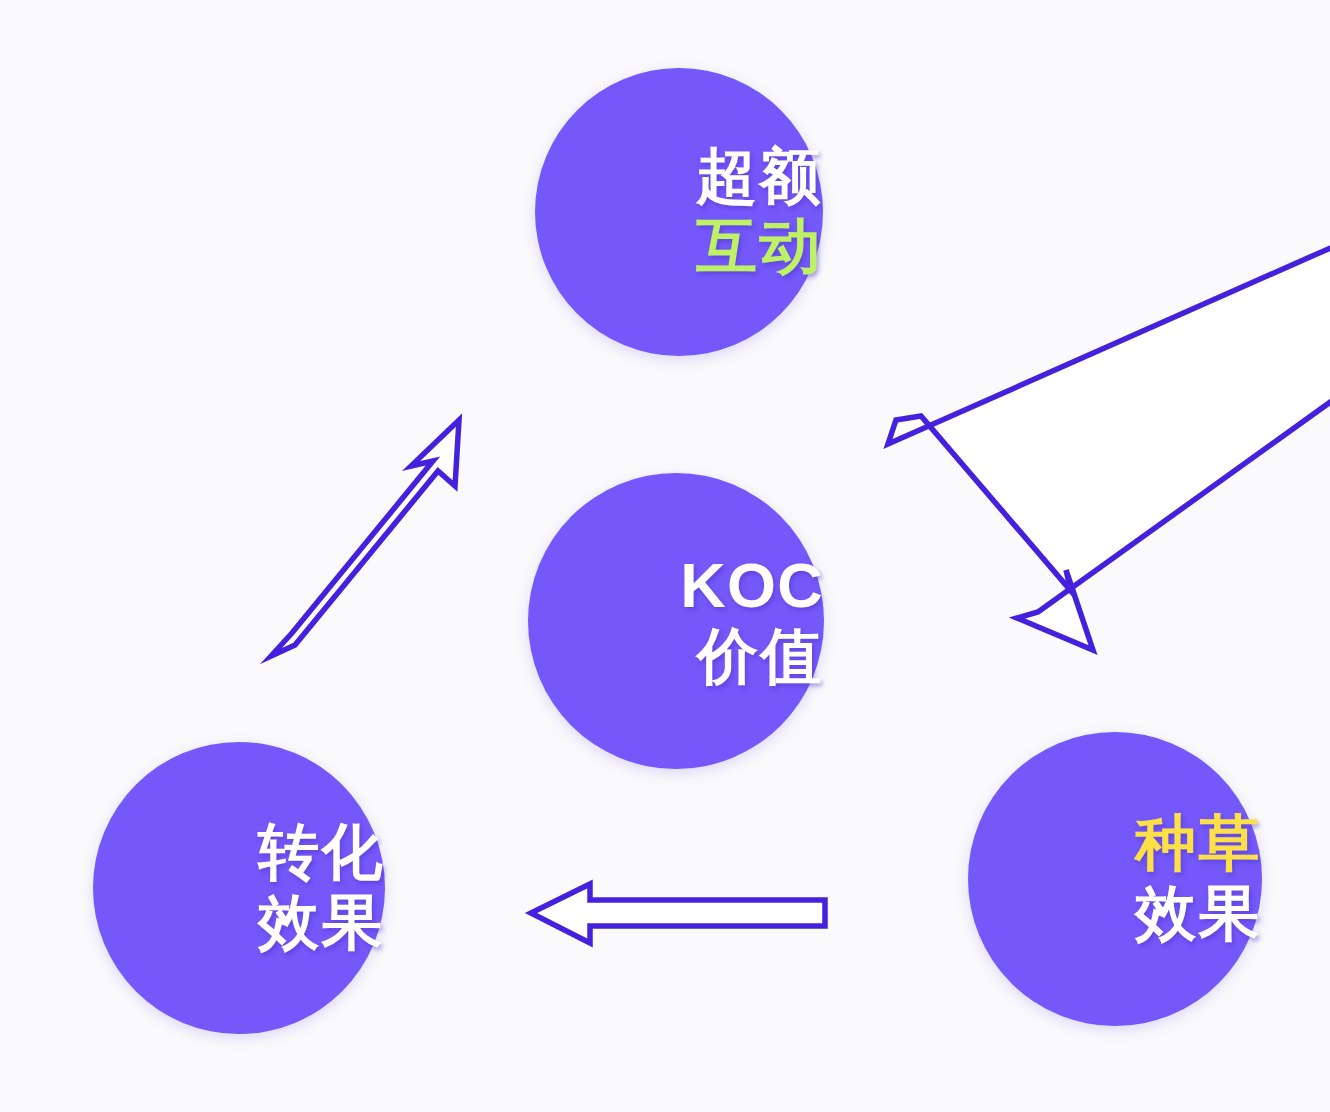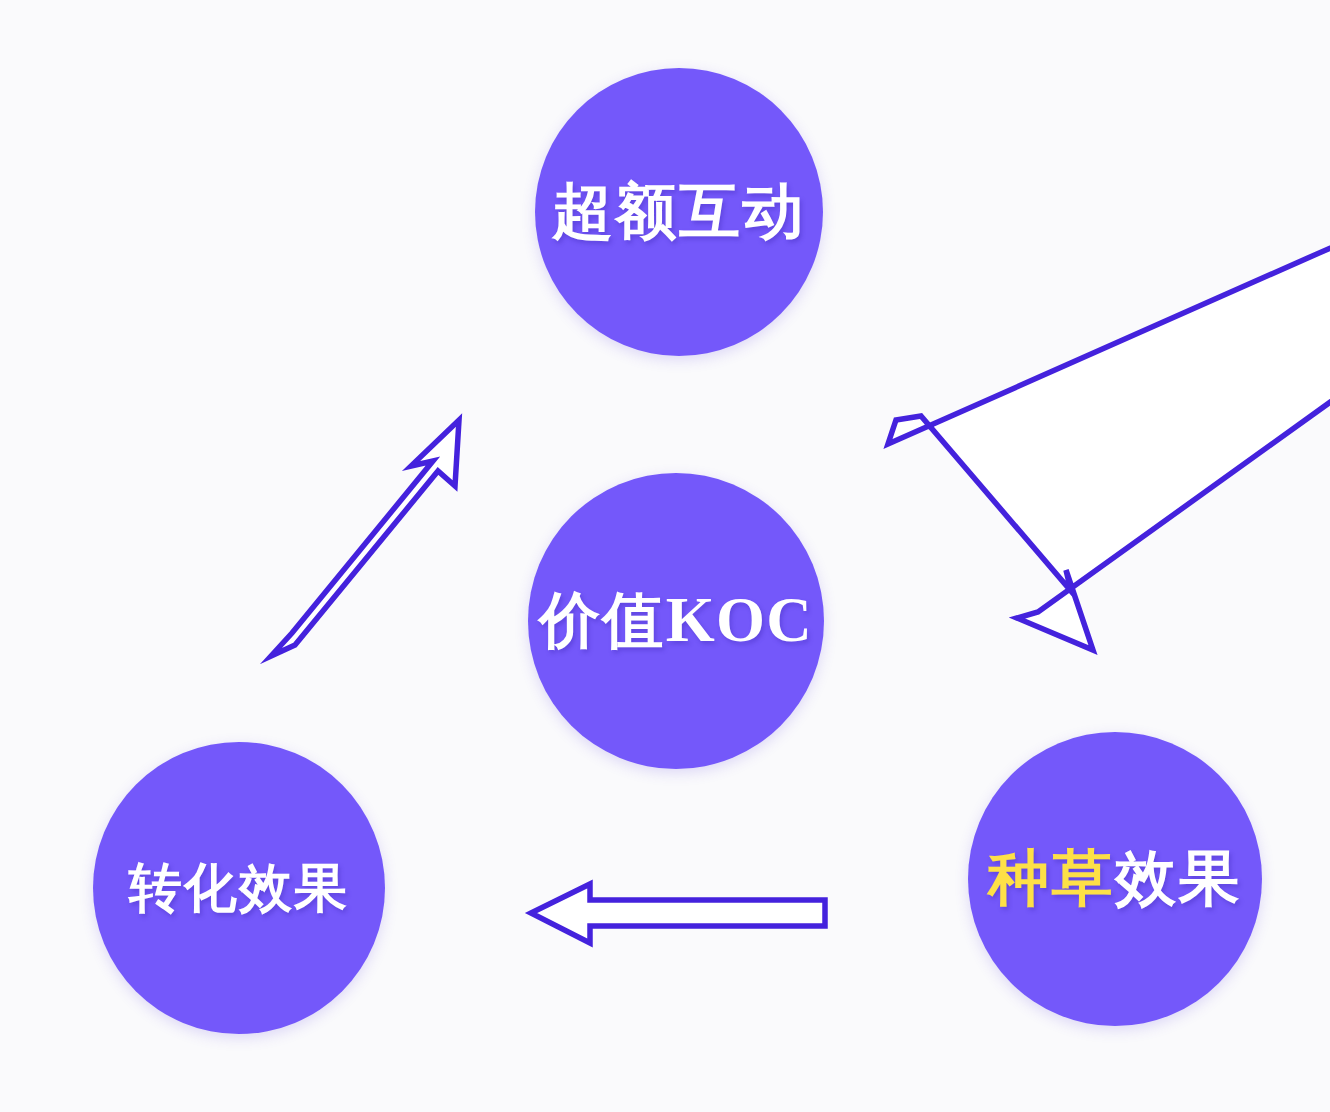--- a/index.html
+++ b/index.html
@@ -27,26 +27,25 @@
     width: 1330px;
     height: 1112px;
     z-index: 1;
   }
   .node {
     position: absolute;
     z-index: 2;
     border-radius: 50%;
     background: #7458fa;
     display: flex;
-    flex-direction: row;
-    align-items: center;
+    flex-direction: column;
+    align-items: flex-end;
     justify-content: center;
     box-sizing: border-box;
     box-shadow: 0 4px 14px rgba(90, 60, 220, 0.18);
-    font-family: Liberation Serif, serif;
   }
   .node-line {
     color: #ffffff;
     font-weight: bold;
     line-height: 1.14;
     letter-spacing: 0.04em;
     text-align: center;
     white-space: nowrap;
     text-shadow: 2px 3px 4px rgba(70, 45, 190, 0.42);
   }
@@ -69,21 +68,21 @@
   #node-center .node-line { font-size: 61px; }
   #node-center .latin { letter-spacing: 0.02em; font-size: 63px; }
 
   
   #node-left {
     left: 93px;
     top: 742px;
     width: 292px;
     height: 292px;
   }
-  #node-left .node-line { font-size: 53px; }
+  #node-left .node-line { font-size: 61px; }
 
   
   #node-right {
     left: 968px;
     top: 732px;
     width: 294px;
     height: 294px;
   }
   #node-right .node-line { font-size: 61px; }
 
@@ -104,26 +103,26 @@
 
     <polygon class="arrow-shape" points="271,656 292,633 433,461 411,466 459,420 455,486 438,471 295,645" style="stroke: rgb(68, 34, 221); fill: rgb(255, 255, 255);"></polygon>
 
     <polygon class="arrow-shape" points="896,420 921,416 1071,591 1066,570 1093,650 1017,618 1038,612 1890,0 888,444" style="stroke: rgb(68, 34, 221); fill: rgb(255, 255, 255);"></polygon>
 
     <polygon class="arrow-shape" points="531,913 590,884 590,900 825,900 825,926 590,926 590,943" style="stroke: rgb(68, 34, 221); fill: rgb(255, 255, 255);"></polygon>
   </svg>
 
   <div class="node" id="node-top" style="background: rgb(116, 88, 250);">
     <div class="node-line" style="color: rgb(255, 255, 255);">超额</div>
-    <div class="node-line" style="color: #ffffff;">互动</div>
+    <div class="node-line" style="color: #bef264;">互动</div>
   </div>
 
   <div class="node" id="node-center" style="background: rgb(116, 88, 250);">
+    <div class="node-line latin" style="color: rgb(255, 255, 255);">KOC</div>
     <div class="node-line" style="color: rgb(255, 255, 255);">价值</div>
-    <div class="node-line latin" style="color: rgb(255, 255, 255);">KOC</div>
   </div>
 
   <div class="node" id="node-left" style="background: rgb(116, 88, 250);">
     <div class="node-line" style="color: rgb(255, 255, 255);">转化</div>
     <div class="node-line" style="color: rgb(255, 255, 255);">效果</div>
   </div>
 
   <div class="node" id="node-right" style="background: rgb(116, 88, 250);">
     <div class="node-line" style="color: #fde047;">种草</div>
     <div class="node-line" style="color: rgb(255, 255, 255);">效果</div>

